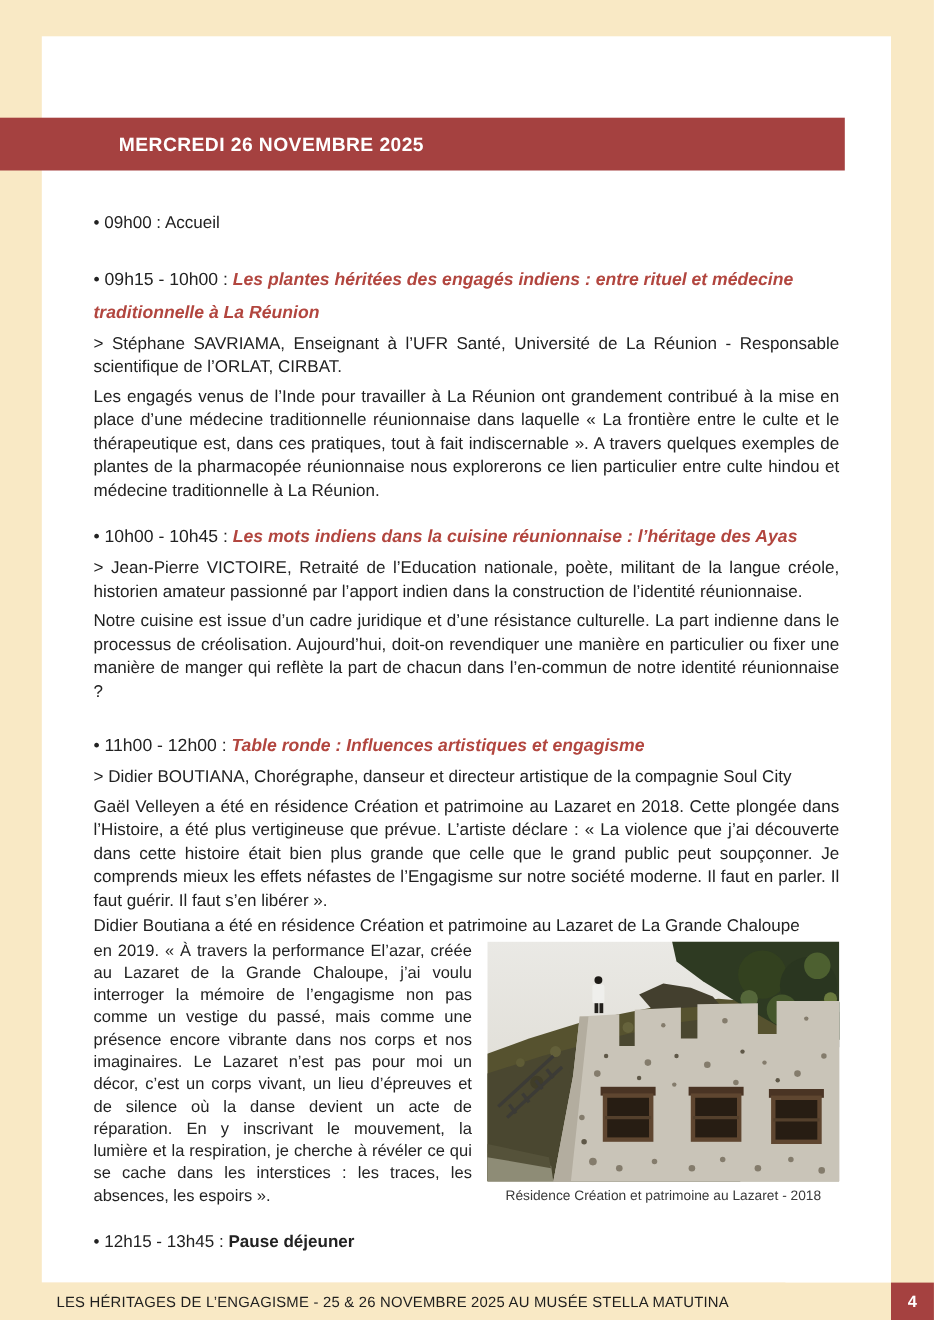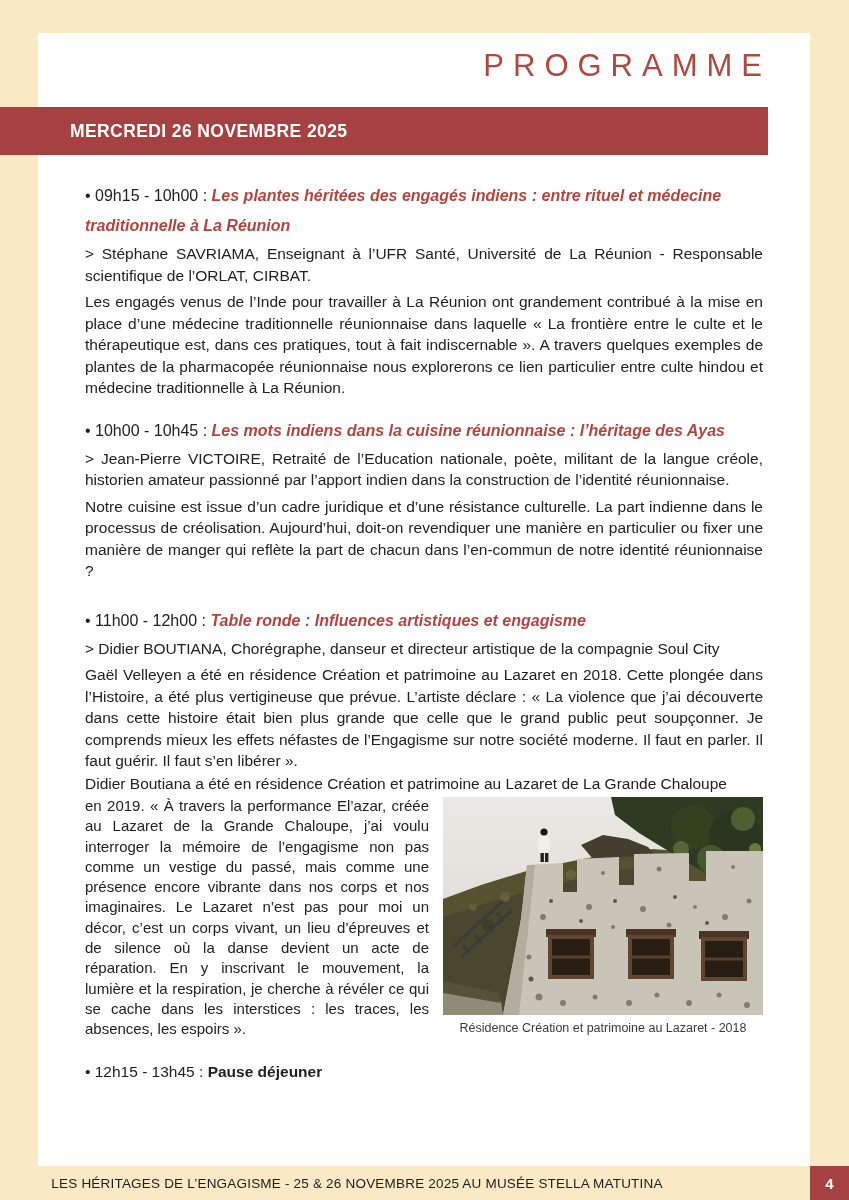--- a/index.html
+++ b/index.html
@@ -15,21 +15,21 @@
   .page{position:relative;width:849px;height:1200px;background:var(--page-background);overflow:hidden;}
   .card{position:absolute;left:38px;top:33px;width:772px;height:1133px;background:#ffffff;}
   .programme-title{
     position:absolute;top:48px;right:78px;
     font-size:31px;font-weight:300;letter-spacing:9px;
     color:var(--title-red);
   }
   .banner{
     position:absolute;left:0;top:107px;width:768px;height:48px;
     background:var(--accent-red);color:#ffffff;
-    display:flex;align-items:center;padding-left:70px;
+    display:flex;align-items:center;padding-left:108px;
     font-size:17.5px;font-weight:bold;letter-spacing:0.4px;
   }
   .content{
     position:absolute;left:85px;top:155px;width:678px;
     color:var(--body-text);font-size:15.5px;line-height:21.5px;
   }
   .item-line{margin-top:37px;}
   .time{color:var(--body-text);}
   .session-heading{margin-top:26px;font-size:16px;line-height:30px;text-align:left;}
   .session-title{color:var(--heading-red);font-weight:bold;font-style:italic;}
@@ -59,28 +59,28 @@
     background:var(--accent-red);color:#ffffff;font-weight:bold;font-size:15px;
     display:flex;align-items:center;justify-content:center;
   }
 </style>
 </head>
 <body>
 
 <div class="page">
   <div class="card"></div>
 
-  <div class="programme-title">PROGRAMME</div>
 
   <div class="banner">
     <span>MERCREDI 26 NOVEMBRE 2025</span>
   </div>
 
   <div class="content">
 
+    <p class="item-line"><span class="time">• 09h00 : </span><span>Accueil</span></p>
 
     <p class="session-heading"><span class="time">• 09h15 - 10h00 : </span><span class="session-title">Les plantes héritées des engagés indiens : entre rituel et médecine traditionnelle à La Réunion</span></p>
     <p class="speaker"><span class="speaker-name">&gt; Stéphane SAVRIAMA</span><span>, Enseignant à l’UFR Santé, Université de La Réunion - Responsable scientifique de l’ORLAT, CIRBAT.</span></p>
     <p class="description">Les engagés venus de l’Inde pour travailler à La Réunion ont grandement contribué à la mise en place d’une médecine traditionnelle réunionnaise dans laquelle « La frontière entre le culte et le thérapeutique est, dans ces pratiques, tout à fait indiscernable ». A travers quelques exemples de plantes de la pharmacopée réunionnaise nous explorerons ce lien particulier entre culte hindou et médecine traditionnelle à La Réunion.</p>
 
     <p class="session-heading gap-lg"><span class="time">• 10h00 - 10h45 : </span><span class="session-title">Les mots indiens dans la cuisine réunionnaise : l’héritage des Ayas</span></p>
     <p class="speaker"><span class="speaker-name">&gt; Jean-Pierre VICTOIRE</span><span>, Retraité de l’Education nationale, poète, militant de la langue créole, historien amateur passionné par l’apport indien dans la construction de l’identité réunionnaise.</span></p>
     <p class="description">Notre cuisine est issue d’un cadre juridique et d’une résistance culturelle. La part indienne dans le processus de créolisation. Aujourd’hui, doit-on revendiquer une manière en particulier ou fixer une manière de manger qui reflète la part de chacun dans l’en-commun de notre identité réunionnaise ?</p>
 
     <p class="session-heading gap-xl"><span class="time">• 11h00 - 12h00 : </span><span class="session-title">Table ronde : Influences artistiques et engagisme</span></p>

